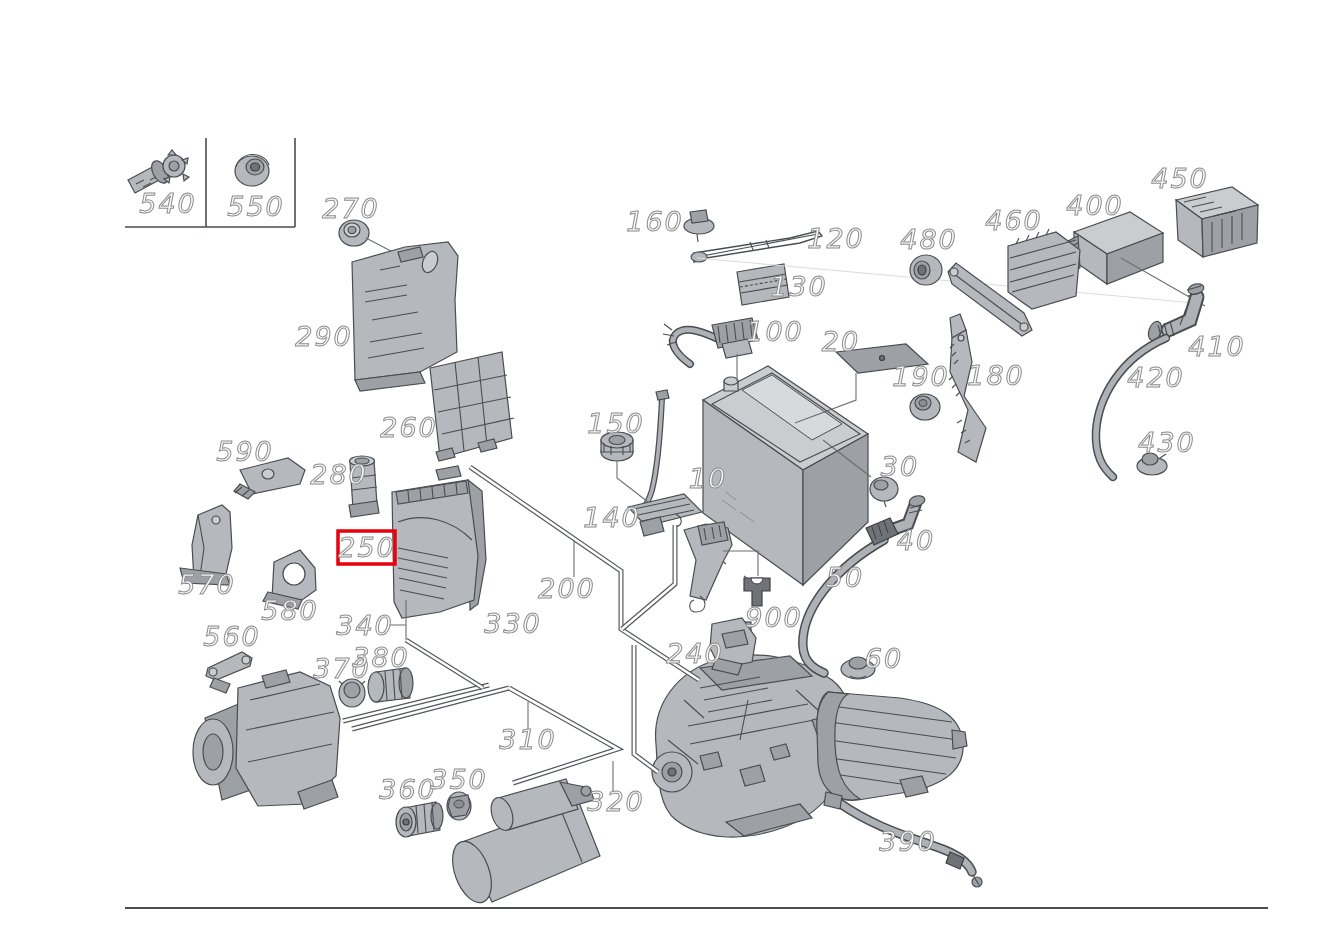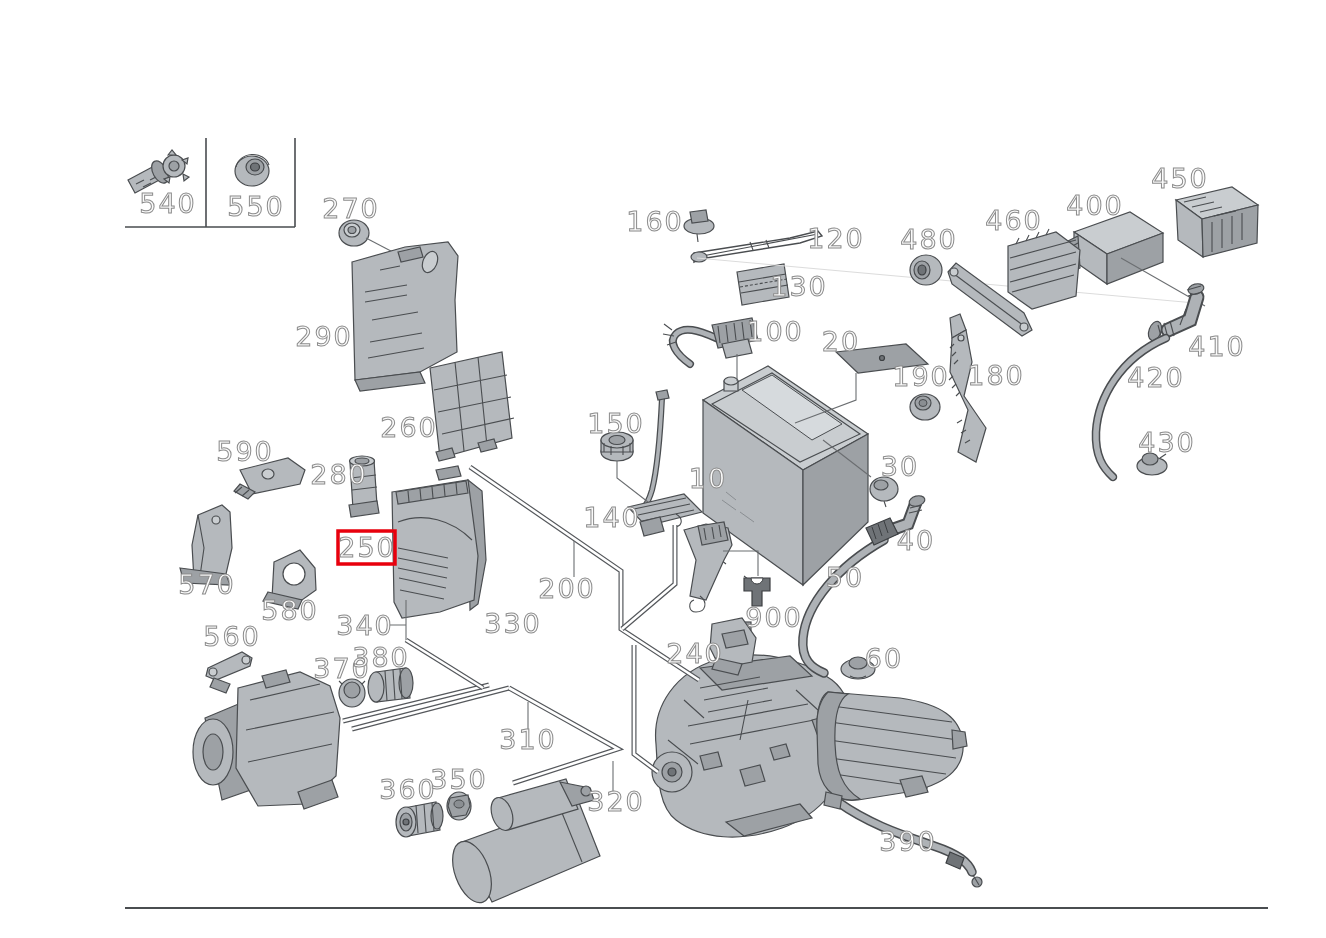--- a/index.html
+++ b/index.html
@@ -1,17 +1,17 @@
 <!DOCTYPE html>
 <html><head>
 <meta charset="utf-8">
 <style>
   html,body{margin:0;padding:0;background:#ffffff;}
   .stage{position:relative;width:1326px;height:938px;background:#ffffff;overflow:hidden;
-         font-family:"DejaVu Sans",sans-serif;}
+         font-family:"DejaVu Sans",sans-serif;font-style:italic;}
   svg{position:absolute;left:0;top:0;}
   .p {fill:#b5b9bd;stroke:#4a4d50;stroke-width:1.2;}
   .pd{fill:#9da1a5;stroke:#4a4d50;stroke-width:1.2;}
   .pl{fill:#c9cdd0;stroke:#4a4d50;stroke-width:1.2;}
   .dk{fill:#6f7377;stroke:#3c3f42;stroke-width:1.2;}
   .ln{stroke:#4a4d50;fill:none;stroke-width:1.1;}
   .lt{stroke:#8a8e92;fill:none;stroke-width:1;}
   .lead{stroke:#6b6e71;fill:none;stroke-width:1.1;}
   .faint{stroke:#dcdcdc;fill:none;stroke-width:1;}
   .hw{stroke:#55585c;stroke-width:5;fill:none;}

